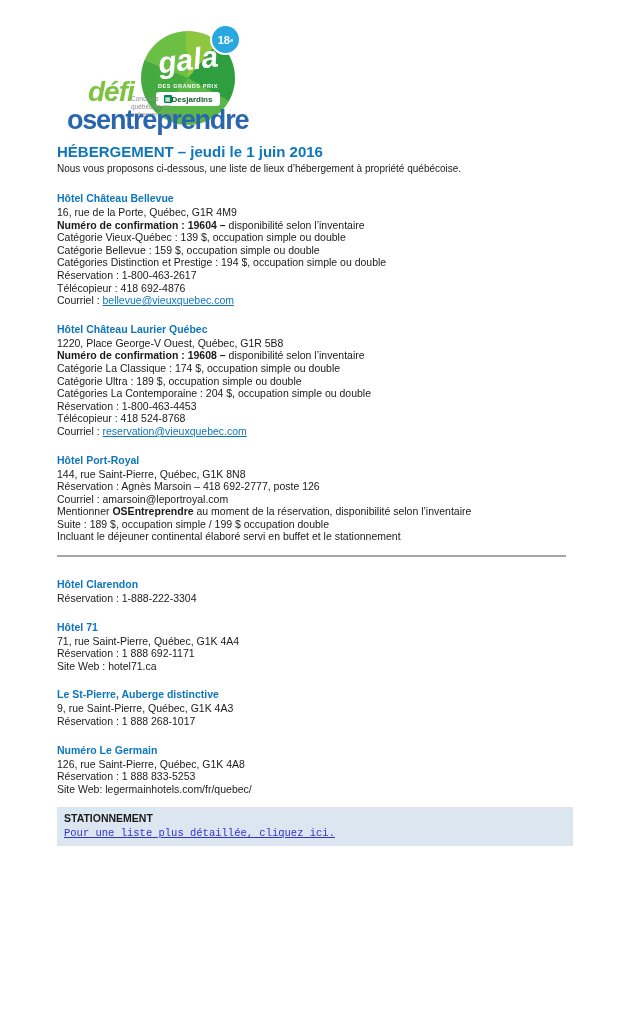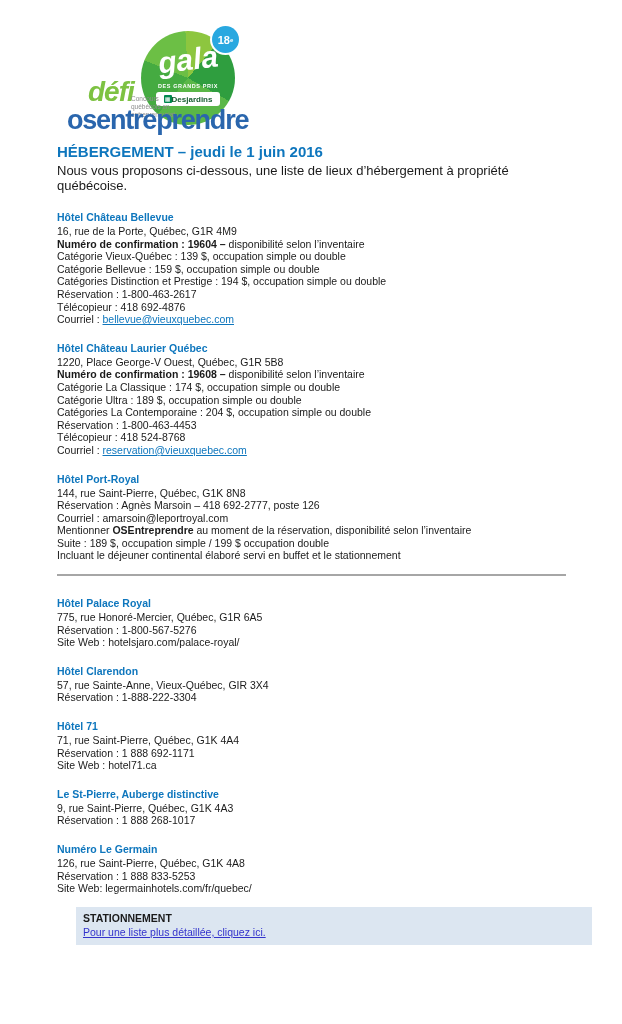--- a/index.html
+++ b/index.html
@@ -45,39 +45,39 @@
   }
   .tagline { position:absolute; left:76px; top:69px; font-size:6.5px; line-height:8px; color:var(--tagline-gray,#8c8c8c); }
   .brand {
     position:absolute; left:12px; top:79px; font-size:27px; font-weight:bold;
     color:var(--logo-blue,#2a66ad); letter-spacing:-1.2px;
   }
 
   
   .content { position:absolute; left:57px; top:143px; width:511px; }
   .page-title { font-size:15px; font-weight:bold; color:var(--heading-blue,#0e76bd); margin-bottom:3px; }
-  .intro { font-size:13px; margin-bottom:14px; }
+  .intro { font-size:10px; margin-bottom:14px; }
 
   .hotel { margin-bottom:12px; }
   .hotel-name {
     display:inline-block; font-size:10.5px; line-height:12.6px; font-weight:bold;
     color:var(--hotel-link-blue,#0e76bd); cursor:pointer;
   }
   .hotel .line { font-size:10.5px; line-height:12.6px; }
   .hotel .line .b { font-weight:bold; }
   .inline-link { color:var(--hotel-link-blue,#0e76bd); text-decoration:underline; cursor:pointer; }
 
   .divider { border-top:2px solid var(--divider-gray,#a6a6a6); margin:5px 0 17px 0; width:509px; }
 
   .parking {
     background:var(--parking-bg,#dce6f1); width:516px; margin-top:3px;
-    padding:4px 7px 6px 7px; font-size:10.5px; line-height:14px;margin-left:19px;
+    padding:4px 7px 6px 7px; font-size:10.5px; line-height:14px;
   }
   .parking-title { font-weight:bold; }
-  .parking-link { color:var(--external-link-blue,#3333cc); text-decoration:underline; cursor:pointer; }
+  .parking-link { color:var(--external-link-blue,#3333cc); text-decoration:underline; cursor:pointer;font-family:Liberation Mono, monospace; }
 </style>
 </head>
 <body>
 
 <div class="page">
 
   <div class="logo">
     <div class="gala-circle">
       <div class="gala-text">gala</div>
       <div class="gala-sub">DES GRANDS PRIX</div>
@@ -101,22 +101,21 @@
 
   <div class="content">
     <h1 class="page-title">HÉBERGEMENT – jeudi le 1 juin 2016</h1>
     <p class="intro">Nous vous proposons ci-dessous, une liste de lieux d’hébergement à propriété québécoise.</p>
 
     <div id="hotel-list">
         <div class="hotel"><a class="hotel-name">Hôtel Château Bellevue</a><div class="line"><span>16, rue de la Porte, Québec, G1R 4M9</span></div><div class="line"><span class="b">Numéro de confirmation : 19604 – </span><span>disponibilité selon l’inventaire</span></div><div class="line"><span>Catégorie Vieux-Québec : 139 $, occupation simple ou double</span></div><div class="line"><span>Catégorie Bellevue : 159 $, occupation simple ou double</span></div><div class="line"><span>Catégories Distinction et Prestige : 194 $, occupation simple ou double</span></div><div class="line"><span>Réservation : 1-800-463-2617</span></div><div class="line"><span>Télécopieur : 418 692-4876</span></div><div class="line"><span>Courriel : </span><a class="inline-link">bellevue@vieuxquebec.com</a></div></div>
         <div class="hotel"><a class="hotel-name">Hôtel Château Laurier Québec</a><div class="line"><span>1220, Place George-V Ouest, Québec, G1R 5B8</span></div><div class="line"><span class="b">Numéro de confirmation : 19608 – </span><span>disponibilité selon l’inventaire</span></div><div class="line"><span>Catégorie La Classique : 174 $, occupation simple ou double</span></div><div class="line"><span>Catégorie Ultra : 189 $, occupation simple ou double</span></div><div class="line"><span>Catégories La Contemporaine : 204 $, occupation simple ou double</span></div><div class="line"><span>Réservation : 1-800-463-4453</span></div><div class="line"><span>Télécopieur : 418 524-8768</span></div><div class="line"><span>Courriel : </span><a class="inline-link">reservation@vieuxquebec.com</a></div></div>
         <div class="hotel"><a class="hotel-name">Hôtel Port-Royal</a><div class="line"><span>144, rue Saint-Pierre, Québec, G1K 8N8</span></div><div class="line"><span>Réservation : Agnès Marsoin – 418 692-2777, poste 126</span></div><div class="line"><span>Courriel : amarsoin@leportroyal.com</span></div><div class="line"><span>Mentionner </span><span class="b">OSEntreprendre</span><span> au moment de la réservation, disponibilité selon l’inventaire</span></div><div class="line"><span>Suite : 189 $, occupation simple / 199 $ occupation double</span></div><div class="line"><span>Incluant le déjeuner continental élaboré servi en buffet et le stationnement</span></div></div>
         <div class="divider"></div>
-        <div class="hotel"><a class="hotel-name">Hôtel Palace Royal</a><div class="line"><span>775, rue Honoré-Mercier, Québec, G1R 6A5</span></div><div class="line"><span>Réservation : 1-800-567-5276</span></div><div class="line"><span>Site Web : hotelsjaro.com/palace-royal/</span></div></div>
-        <div class="hotel"><a class="hotel-name">Hôtel Clarendon</a><div class="line"><span>57, rue Sainte-Anne, Vieux-Québec, GIR 3X4</span></div><div class="line"><span>Réservation : 1-888-222-3304</span></div></div>
+        <div class="hotel"><a class="hotel-name">Hôtel Clarendon</a><div class="line"><span>Réservation : 1-888-222-3304</span></div></div>
         <div class="hotel"><a class="hotel-name">Hôtel 71</a><div class="line"><span>71, rue Saint-Pierre, Québec, G1K 4A4</span></div><div class="line"><span>Réservation : 1 888 692-1171</span></div><div class="line"><span>Site Web : hotel71.ca</span></div></div>
         <div class="hotel"><a class="hotel-name">Le St-Pierre, Auberge distinctive</a><div class="line"><span>9, rue Saint-Pierre, Québec, G1K 4A3</span></div><div class="line"><span>Réservation : 1 888 268-1017</span></div></div>
         <div class="hotel"><a class="hotel-name">Numéro Le Germain</a><div class="line"><span>126, rue Saint-Pierre, Québec, G1K 4A8</span></div><div class="line"><span>Réservation : 1 888 833-5253</span></div><div class="line"><span>Site Web: legermainhotels.com/fr/quebec/</span></div></div>
       </div>
 
     <div class="parking">
       <div class="parking-title">STATIONNEMENT</div>
       <a class="parking-link">Pour une liste plus détaillée, cliquez ici.</a>
     </div>
   </div>

